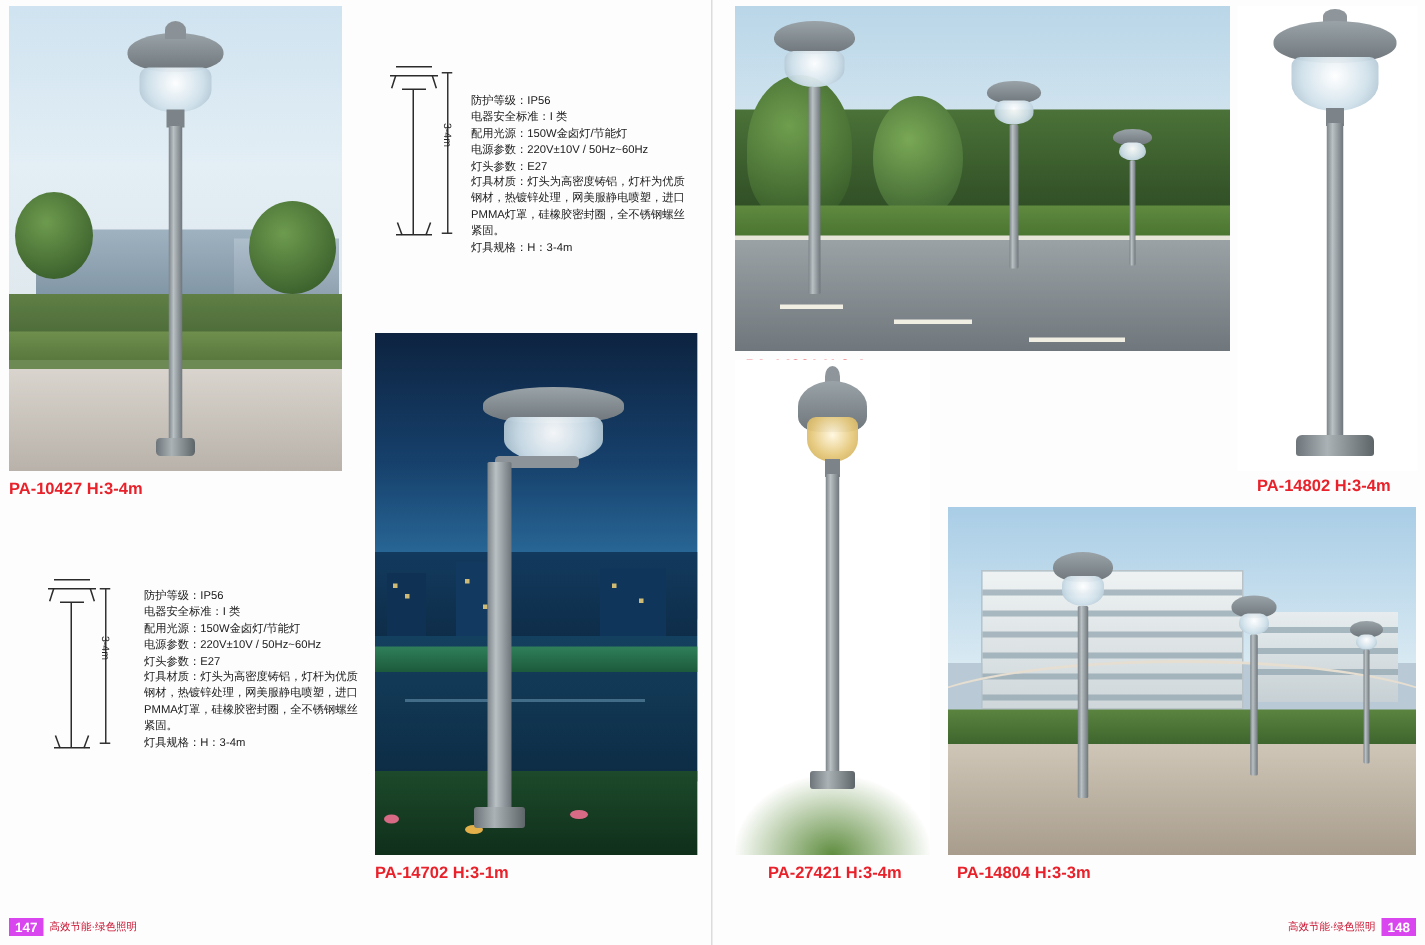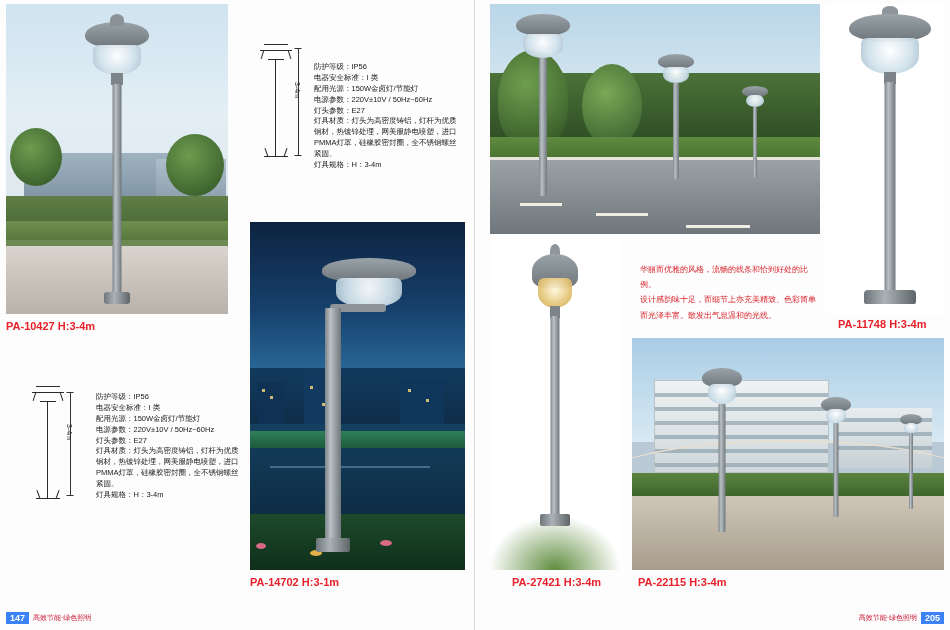--- a/index.html
+++ b/index.html
@@ -50,21 +50,21 @@
     font-size: 8px;
     color: #c8102e;
     font-weight: bold;
     display: flex;
     align-items: center;
     gap: 4px;
   }
   .footer-left { left: 6px; }
   .footer-right { right: 6px; }
   .footer-num {
-    background: #3b82f6;
+    background: #d946ef;
     color: #fff;
     padding: 1px 4px;
     font-size: 9px;
     font-weight: bold;
   }
   .footer-cn { color: #c8102e; font-weight: normal; font-size: 7px; }
 
   .divider-v {
     position: absolute;
     top: 0; bottom: 0;
@@ -361,25 +361,22 @@
   <div class="photo ph4">
     <div class="lamp" style="left:22px; top:2px; width:86px; height:306px;">
       <div class="abs" style="left:50%;transform:translateX(-50%);top:0;width:16px;height:10px;background:#8e969b;border-radius:50% 50% 0 0;"></div>
       <div class="hood" style="top:8px; width:82px; height:28px;"></div>
       <div class="glass" style="top:32px; width:58px; height:36px;"></div>
       <div class="neck" style="top:66px; width:12px; height:12px;"></div>
       <div class="pole" style="top:76px; width:11px; height:210px;"></div>
       <div class="base" style="top:284px; width:52px; height:14px; border-radius:4px 4px 2px 2px;"></div>
     </div>
   </div>
-  <div class="caption abs" style="left:838px; top:318px;">PA-11748 H:3-4m</div>
-
-  <div class="redtext abs" style="left:640px; top:262px; width:180px;">华丽而优雅的风格，流畅的线条和恰到好处的比例。
-设计感韵味十足，而细节上亦充美精致、色彩简单
-而光泽丰富。散发出气息温和的光线。</div>
+  <div class="caption abs" style="left:838px; top:318px;">PA-14802 H:3-4m</div>
+
 
   <div class="photo ph6">
     <div class="grass"></div>
     <div class="lamp" style="left:30px; top:4px; width:70px; height:300px;">
       <div class="abs" style="left:50%;transform:translateX(-50%);top:0;width:10px;height:14px;background:#8e969b;border-radius:50% 50% 0 0;"></div>
       <div class="hood" style="top:10px; width:46px; height:34px; border-radius:50% 50% 30% 30%;"></div>
       <div class="glass" style="top:34px; width:34px; height:30px; background:radial-gradient(circle at 50% 40%,#fff7df,#e6c97d 55%,#c9a74e);"></div>
       <div class="neck" style="top:62px; width:10px; height:12px;"></div>
       <div class="pole" style="top:72px; width:9px; height:200px;"></div>
       <div class="base" style="top:270px; width:30px; height:12px;"></div>
@@ -415,24 +412,24 @@
       <div class="hood" style="top:3px; width:30px; height:15px;"></div>
       <div class="glass" style="top:15px; width:20px; height:14px;"></div>
       <div class="pole" style="top:29px; width:5px; height:94px;"></div>
     </div>
     <div class="lamp" style="left:266px; top:74px; width:26px; height:104px;">
       <div class="hood" style="top:2px; width:22px; height:11px;"></div>
       <div class="glass" style="top:11px; width:14px; height:10px;"></div>
       <div class="pole" style="top:21px; width:4px; height:76px;"></div>
     </div>
   </div>
-  <div class="caption abs" style="left:638px; top:576px;">PA-22115 H:3-4m</div>
+  <div class="caption abs" style="left:638px; top:576px;">PA-14804 H:3-3m</div>
 
   <div class="footer-left">
     <span class="footer-num">147</span>
     <span class="footer-cn">高效节能·绿色照明</span>
   </div>
   <div class="footer-right">
     <span class="footer-cn">高效节能·绿色照明</span>
-    <span class="footer-num">205</span>
+    <span class="footer-num">148</span>
   </div>
 
 </div>
 
 </body></html>

